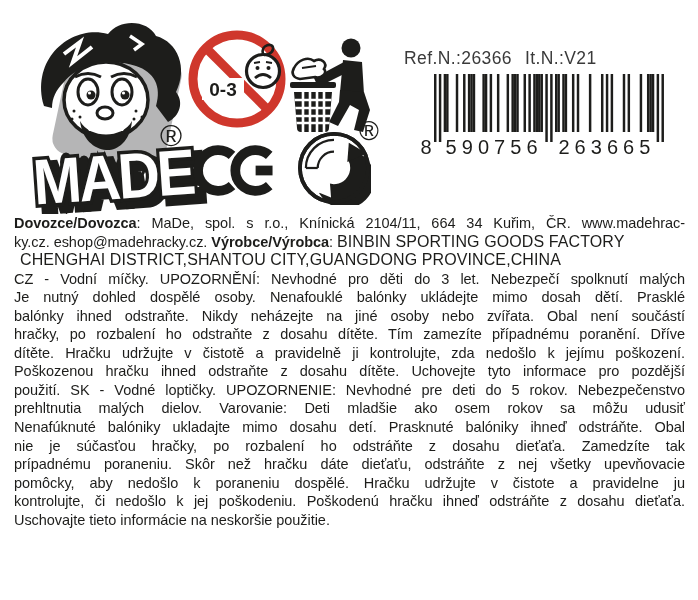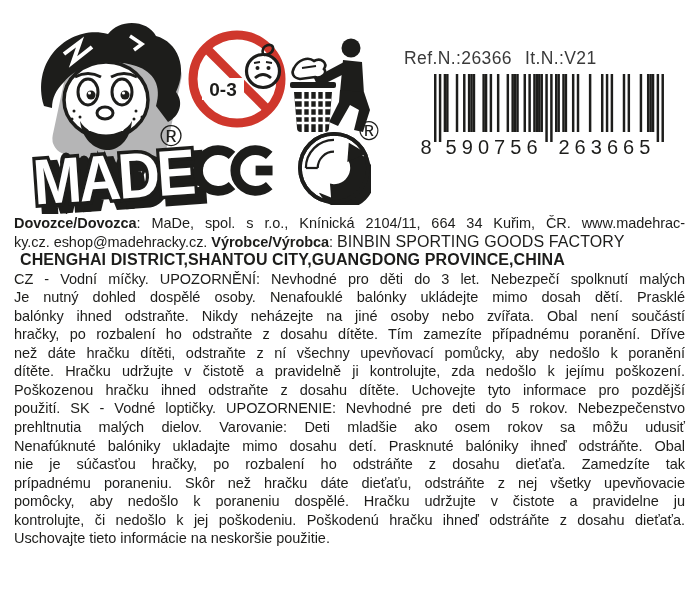--- a/index.html
+++ b/index.html
@@ -18,21 +18,21 @@
   .grayfill{fill:var(--c-gray);}
   .regmark{font-size:27px;color:var(--c-ink);line-height:1;}
   
   .refline{left:404px;top:48px;font-size:17.5px;letter-spacing:.4px;color:var(--c-refink);white-space:nowrap;}
   .refline .gap{display:inline-block;width:13px;}
   .barcode text{font-family:"Liberation Sans",sans-serif;fill:var(--c-ink);}
   
   .textblock{left:14px;top:214px;width:671px;font-size:14.5px;line-height:18.55px;color:var(--c-ink);letter-spacing:-0.05px;}
   .tline{text-align:left;}
   .tline.just{text-align:justify;text-align-last:justify;}
-  .tline.ind{padding-left:6px;font-weight:bold;}
+  .tline.ind{padding-left:6px;}
   .tline .b{font-weight:bold;text-align:right;}
   .tline .sm{font-size:16px;letter-spacing:.1px;}
 </style>
 </head>
 <body>
 
 <div class="label">
 
   <svg class="abs" style="left:18px;top:14px;" width="192" height="200" viewBox="0 0 192 200">
     <rect class="grayfill" x="42" y="36" width="114" height="114" rx="16" transform="rotate(12 99 93)"></rect>
@@ -211,21 +211,20 @@
   </svg>
 
   <div class="abs textblock" id="textblock">
       <div class="tline just"><span class="b">Dovozce/Dovozca</span><span>: MaDe, spol. s r.o., Knínická 2104/11, 664 34 Kuřim, ČR. www.madehrac-</span></div>
       <div class="tline"><span>ky.cz. eshop@madehracky.cz. </span><span class="b">Výrobce/Výrobca</span><span>: </span><span class="sm">BINBIN SPORTING GOODS FACTORY</span></div>
       <div class="tline ind"><span class="sm">CHENGHAI DISTRICT,SHANTOU CITY,GUANGDONG PROVINCE,CHINA</span></div>
       <div class="tline just"><span>CZ - Vodní míčky. UPOZORNĚNÍ: Nevhodné pro děti do 3 let. Nebezpečí spolknutí malých</span></div>
       <div class="tline just"><span>Je nutný dohled dospělé osoby. Nenafouklé balónky ukládejte mimo dosah dětí. Prasklé</span></div>
       <div class="tline just"><span>balónky ihned odstraňte. Nikdy neházejte na jiné osoby nebo zvířata. Obal není součástí</span></div>
       <div class="tline just"><span>hračky, po rozbalení ho odstraňte z dosahu dítěte. Tím zamezíte případnému poranění. Dříve</span></div>
-      <div class="tline just"><span>než dáte hračku dítěti, odstraňte z ní všechny upevňovací pomůcky, aby nedošlo k poranění</span></div>
       <div class="tline just"><span>dítěte. Hračku udržujte v čistotě a pravidelně ji kontrolujte, zda nedošlo k jejímu poškození.</span></div>
       <div class="tline just"><span>Poškozenou hračku ihned odstraňte z dosahu dítěte. Uchovejte tyto informace pro pozdější</span></div>
       <div class="tline just"><span>použití. SK - Vodné loptičky. UPOZORNENIE: Nevhodné pre deti do 5 rokov. Nebezpečenstvo</span></div>
       <div class="tline just"><span>prehltnutia malých dielov. Varovanie: Deti mladšie ako osem rokov sa môžu udusiť</span></div>
       <div class="tline just"><span>Nenafúknuté balóniky ukladajte mimo dosahu detí. Prasknuté balóniky ihneď odstráňte. Obal</span></div>
       <div class="tline just"><span>nie je súčasťou hračky, po rozbalení ho odstráňte z dosahu dieťaťa. Zamedzíte tak</span></div>
       <div class="tline just"><span>prípadnému poraneniu. Skôr než hračku dáte dieťaťu, odstráňte z nej všetky upevňovacie</span></div>
       <div class="tline just"><span>pomôcky, aby nedošlo k poraneniu dospělé. Hračku udržujte v čistote a pravidelne ju</span></div>
       <div class="tline just"><span>kontrolujte, či nedošlo k jej poškodeniu. Poškodenú hračku ihneď odstráňte z dosahu dieťaťa.</span></div>
       <div class="tline"><span>Uschovajte tieto informácie na neskoršie použitie.</span></div>

